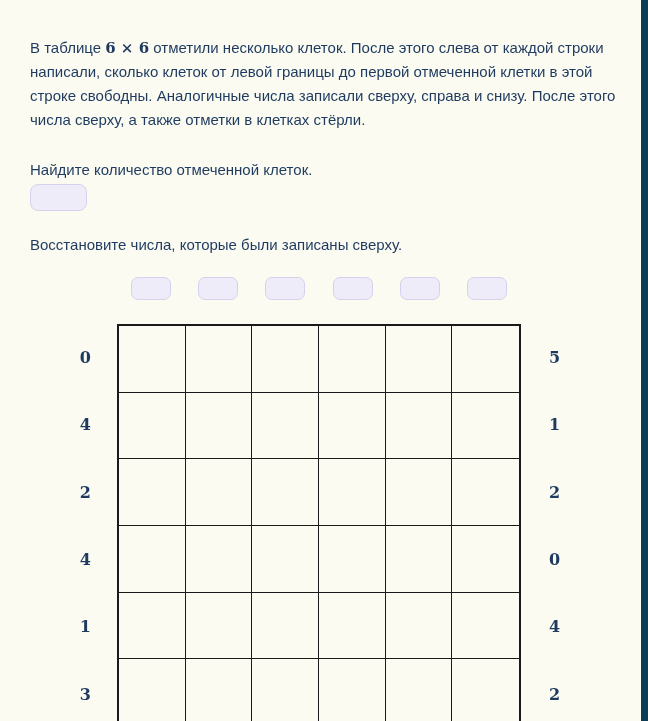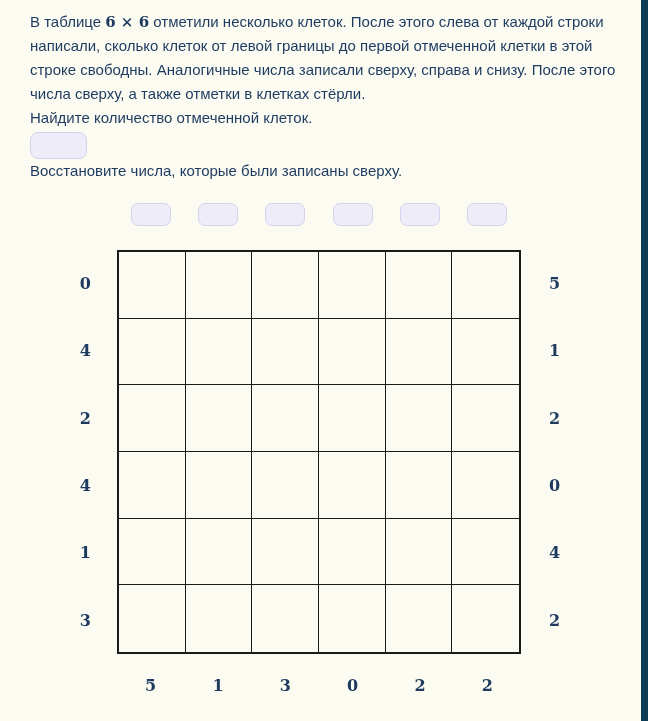--- a/index.html
+++ b/index.html
@@ -20,41 +20,42 @@
     background: #0D3D55;
   }
   .content {
     padding: 10px 0 0 30px;
   }
   .statement, .question {
     width: 590px;
     font-size: 15px;
     line-height: 24px;
     color: #1E3A5F;
+    margin-top: 26px;
   }
   .math {
     font-family: "DejaVu Serif", serif;
     font-weight: 700;
     font-size: 15px;
   }
   .answer-box {
     display: block;
     width: 57px;
     height: 27px;
     margin-top: 2px;
     background: #EFECF9;
     border: 1px solid #D8D1ED;
     border-radius: 8px;
     outline: none;
     font-family: "Liberation Sans", sans-serif;
     font-size: 15px;
     color: #1E3A5F;
     text-align: center;
   }
-  .question2 { margin-top: 0; }
+  .question2 { margin-top: 22px; }
 
   
   .puzzle { margin-top: 20px; }
   .top-inputs {
     display: flex;
     margin-left: 87px;
     width: 404px;
   }
   .top-inputs .slot {
     flex: 1;

